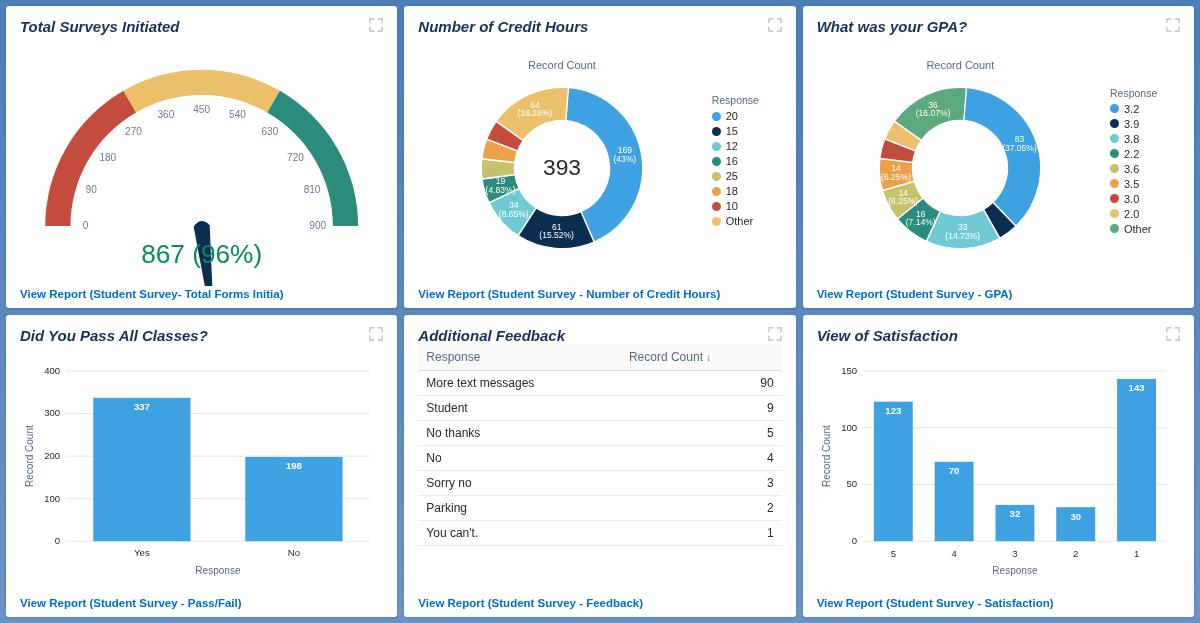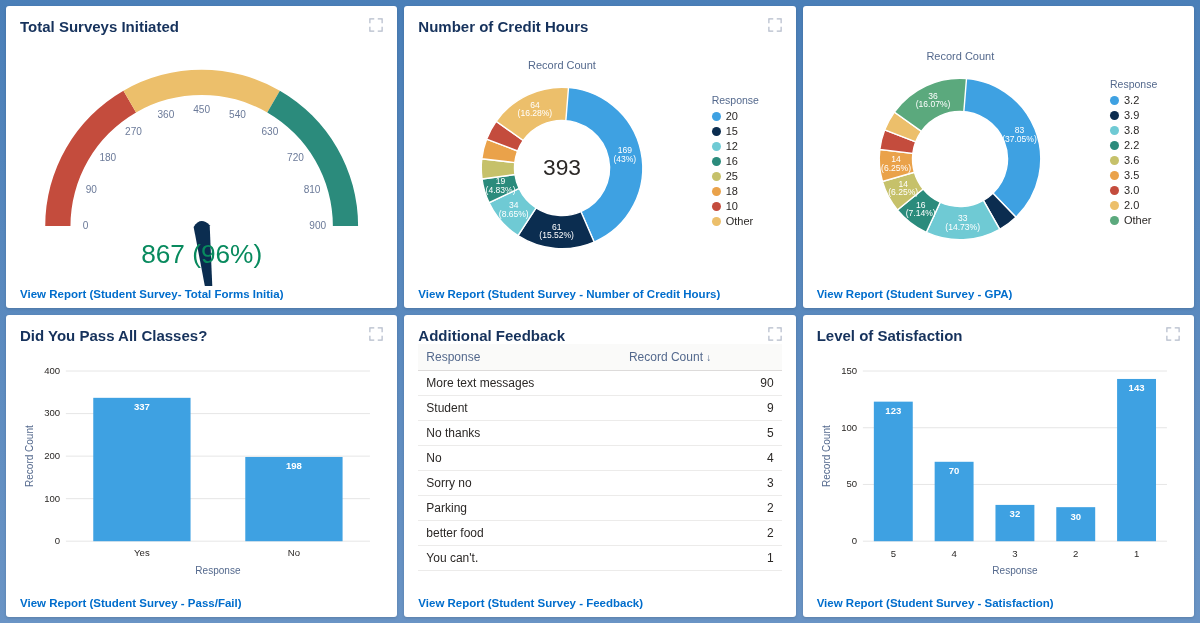--- a/index.html
+++ b/index.html
@@ -25,20 +25,21 @@
     display: flex;
     flex-direction: column;
     padding: 12px 14px 8px;
     position: relative;
     overflow: hidden;
   }
   .card-header {
     display: flex;
     justify-content: space-between;
     align-items: flex-start;
+    font-style: italic;
   }
   .card-title {
     font-size: 15px;
     font-weight: 600;
     color: #16325c;
   }
   .expand-icon {
     width: 14px; height: 14px;
     cursor: pointer;
     opacity: 0.45;
@@ -244,20 +245,26 @@
               <span class="legend-swatch" style="background: rgb(236, 191, 107);"></span>
               <span>Other</span>
             </div>
           </div>
       </div>
     </div>
     <a class="report-link">View Report (Student Survey - Number of Credit Hours)</a>
   </div>
 
   <div class="card">
+    <div class="card-header">
+      <div class="card-title">What was your GPA?</div>
+      <svg class="expand-icon" viewBox="0 0 16 16">
+          <path d="M1 6V1h5M10 1h5v5M15 10v5h-5M6 15H1v-5" stroke="#5a6b8c" stroke-width="1.4" fill="none"></path>
+        </svg>
+    </div>
     <div class="card-body">
       <div class="donut-wrap">
         <div class="donut-chart-area">
           <div class="chart-subtitle">Record Count</div>
           <svg id="donut-gpa" viewBox="0 0 200 200" width="190" height="190">
               <path d="M 100 15 A 85 85 0 0 1 158.92294754657826 161.26243753249773 L 134.66055738034015 136.03672796029278 A 50 50 0 0 0 100 50 Z" fill="#3ea1e2" stroke="#fff" stroke-width="1.5"></path>
               <text x="162.61029003040028" y="70.27696326155076" text-anchor="middle" dominant-baseline="middle" class="slice-label">83</text>
               <text x="162.61029003040028" y="79.27696326155076" text-anchor="middle" dominant-baseline="middle" class="slice-label">(37.05%)</text>
               <path d="M 158.92294754657826 161.26243753249773 A 85 85 0 0 1 141.83642612028046 173.99130658045115 L 124.6096624236944 143.52429798850068 A 50 50 0 0 0 134.66055738034015 136.03672796029278 Z" fill="#0b2d50" stroke="#fff" stroke-width="1.5"></path>
               <path d="M 141.83642612028046 173.99130658045115 A 85 85 0 0 1 64.57130706926846 177.26453078366512 L 79.15959239368732 145.44972399039125 A 50 50 0 0 0 124.6096624236944 143.52429798850068 Z" fill="#6fcad4" stroke="#fff" stroke-width="1.5"></path>
@@ -389,36 +396,32 @@
             </tr>
             <tr>
               <td>Sorry no</td>
               <td>3</td>
             </tr>
             <tr>
               <td>Parking</td>
               <td>2</td>
             </tr>
             <tr>
-              <td>better food</td>
-              <td>2</td>
-            </tr>
-            <tr>
               <td>You can't.</td>
               <td>1</td>
             </tr>
           </tbody>
       </table>
     </div>
     <a class="report-link">View Report (Student Survey - Feedback)</a>
   </div>
 
   <div class="card">
     <div class="card-header">
-      <div class="card-title">Level of Satisfaction</div>
+      <div class="card-title">View of Satisfaction</div>
       <svg class="expand-icon" viewBox="0 0 16 16">
           <path d="M1 6V1h5M10 1h5v5M15 10v5h-5M6 15H1v-5" stroke="#5a6b8c" stroke-width="1.4" fill="none"></path>
         </svg>
     </div>
     <div class="card-body">
       <svg id="bar-sat" viewBox="0 0 380 230" width="100%" height="100%">
           <line x1="48" x2="366" y1="190" y2="190" stroke="#e5e5e5"></line>
           <text x="42" y="193" text-anchor="end" class="tick-label">0</text>
           <line x1="48" x2="366" y1="130.66666666666669" y2="130.66666666666669" stroke="#e5e5e5"></line>
           <text x="42" y="133.66666666666669" text-anchor="end" class="tick-label">50</text>

